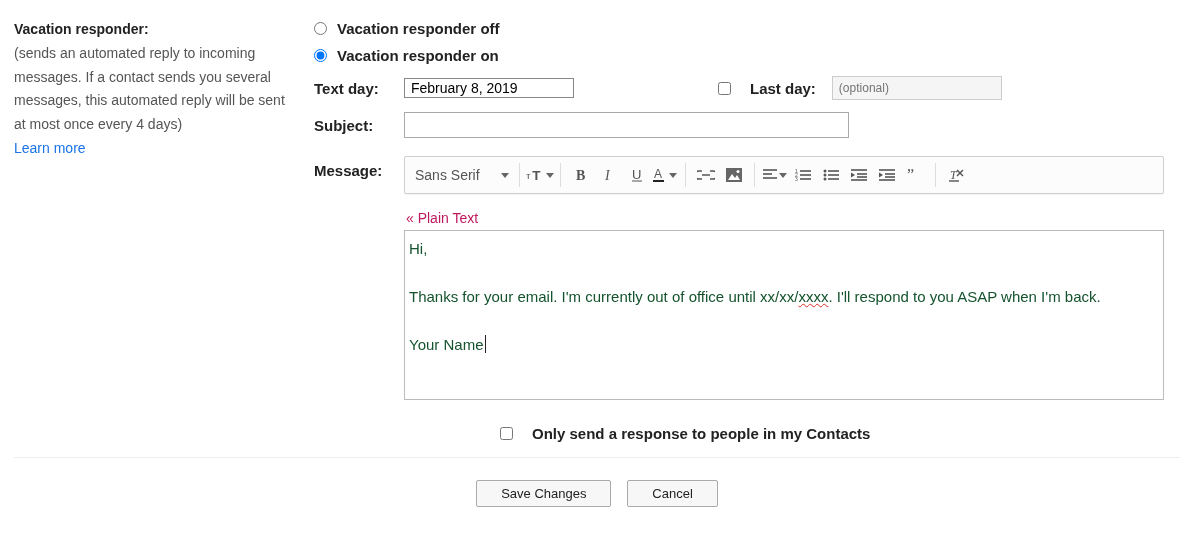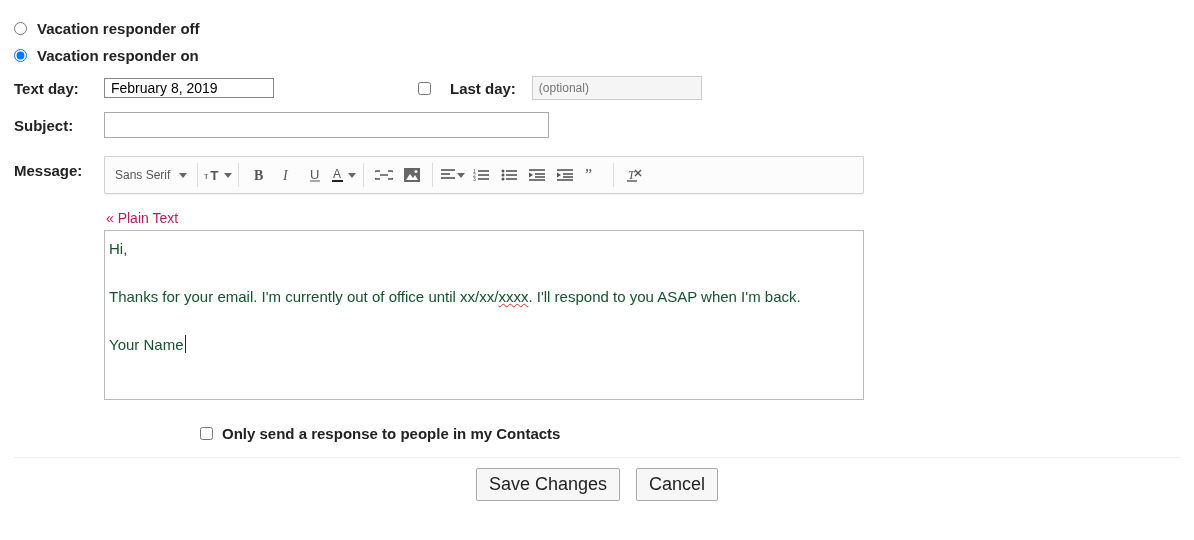--- a/index.html
+++ b/index.html
@@ -87,24 +87,24 @@
     border-radius: 2px;
     background: #fcfcfc;
     height: 38px;
     width: 760px;
     padding: 0 6px;
     box-shadow: 0 1px 1px rgba(0,0,0,0.05);
   }
   .font-select {
     display: flex;
     align-items: center;
-    gap: 9px;
+    gap: 21px;
     padding: 0 10px 0 4px;
     color: #555;
-    font-size: 12px;
+    font-size: 14px;
     cursor: pointer;
     border-right: 1px solid #ddd;
     height: 24px;
   }
   .tb-group {
     display:flex;
     align-items:center;
     padding: 0 6px;
     height:24px;
     border-right:1px solid #ddd;
@@ -149,49 +149,56 @@
   .editor .cursor {
     display:inline-block;
     width:1px; height:18px;
     background:#222;
     vertical-align:text-bottom;
     margin-left:1px;
   }
   .contacts-row {
     display:flex;
     align-items:center;
-    gap:6px;
+    gap:16px;
     margin: 24px 0 8px 92px;
     font-weight:bold;
     font-size:15px;
   }
   .divider {
     border: none;
     border-top: 1px solid #eee;
     margin: 6px 0 10px 0;
   }
   .btnbar {
     text-align:center;
     margin-top: 6px;
   }
   button.std {
-    font-size: 18px;
-    padding: 5px 12px;
+    font-size: 13px;
+    padding: 5px 24px;
     background: #f7f7f7;
     border: 1px solid #aaa;
     border-radius: 2px;
     cursor:pointer;
-    margin: 0 6px;
+    margin: 12px 6px;
     color:#222;
   }
 </style>
 </head>
 <body>
 
 <div class="row">
+  <div class="leftcol">
+    <span class="title">Vacation responder:</span>
+    <br>
+    <span>(sends an automated reply to incoming messages. If a contact sends you several messages, this automated reply will be sent at most once every 4 days)</span>
+    <br>
+    <a href="#">Learn more</a>
+  </div>
 
   <div class="rightcol">
     <div class="radio-line">
       <input type="radio" name="vr" style="">
       <span>Vacation responder off</span>
     </div>
     <div class="radio-line">
       <input type="radio" name="vr" checked="" style="">
       <span>Vacation responder on</span>
     </div>

